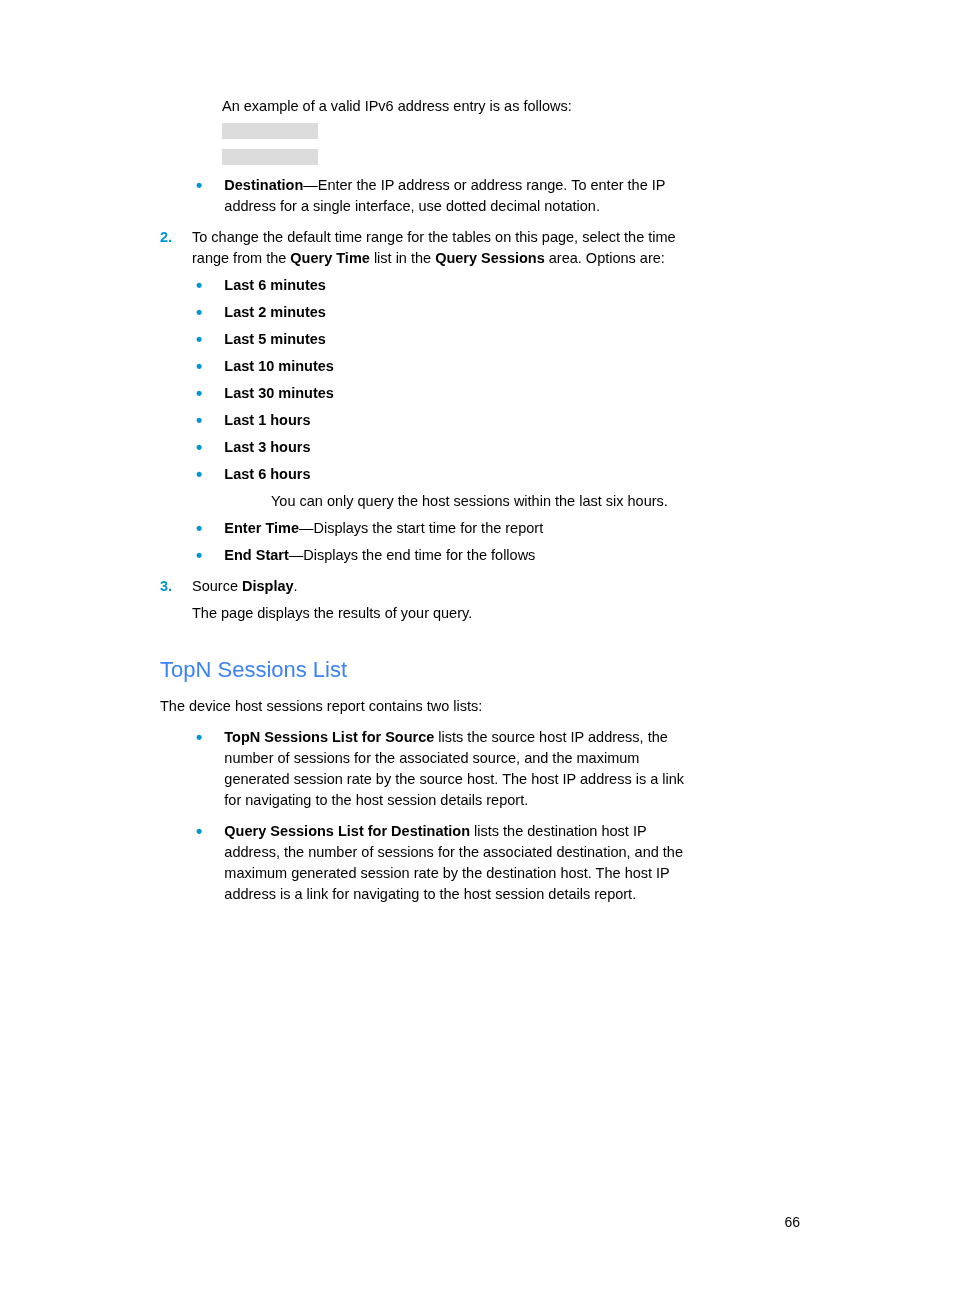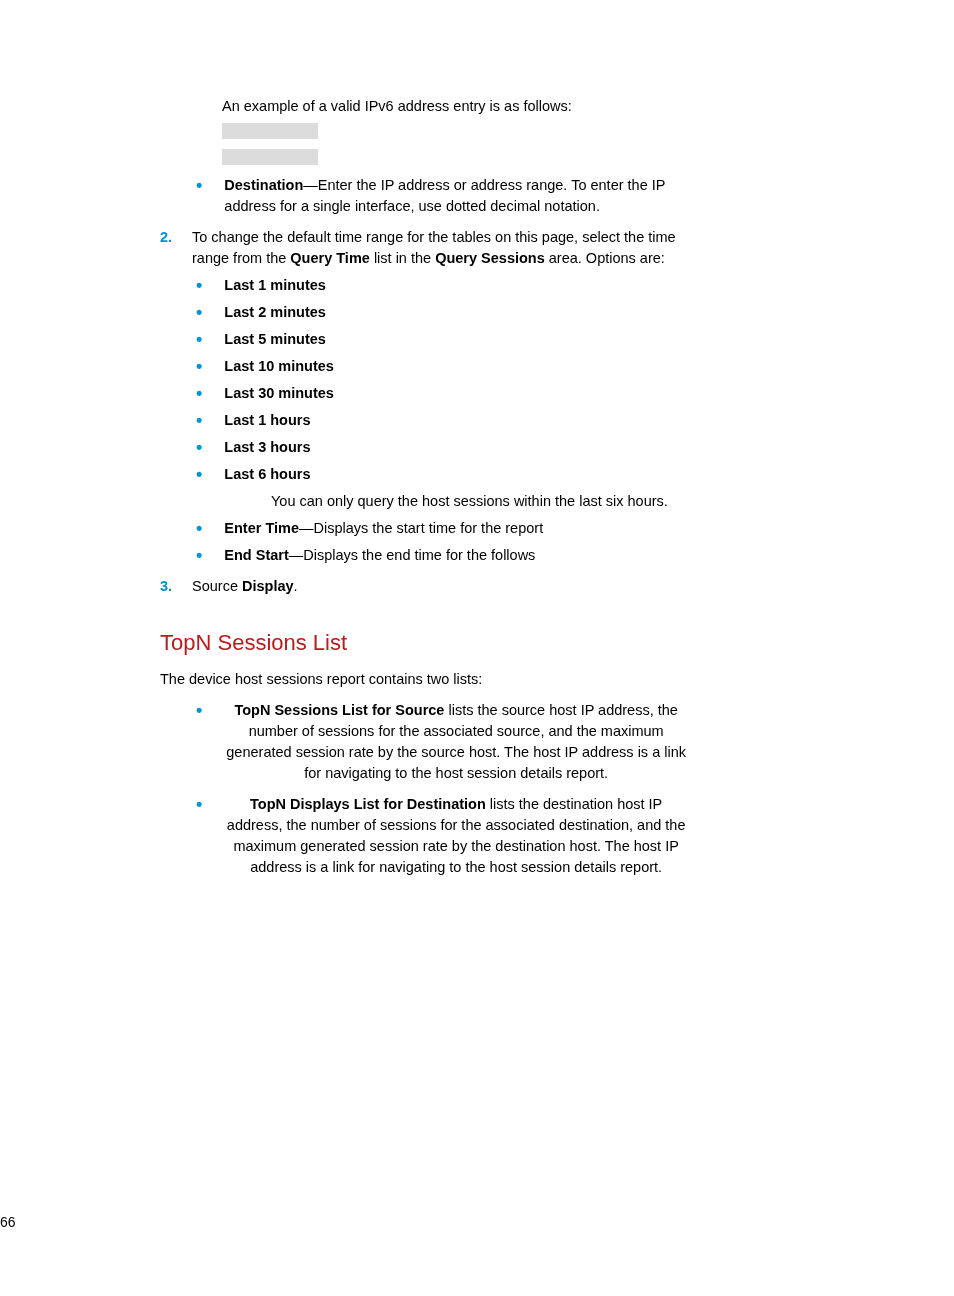--- a/index.html
+++ b/index.html
@@ -73,46 +73,46 @@
   }
   .sub-bullet .txt { flex: 1; }
   .note-indent {
     margin-left: 111px;
     margin-top: 4px;
     margin-bottom: 6px;
   }
   .bold { font-weight: bold; }
   h2.section-head {
     font-weight: normal;
-    color: #b91c1c;
+    color: #3b82f6;
     font-size: 22px;
     margin: 30px 0 10px 0;
   }
   .body-para {
     margin: 4px 0 10px 0;
   }
   .top-bullet {
     display: flex;
     margin: 8px 0 10px 36px;
   }
   .top-bullet .dot {
     color: #0096d6;
     font-size: 18px;
     line-height: 20px;
     margin-right: 22px;
     font-weight: bold;
     flex-shrink: 0;
   }
-  .top-bullet .txt { flex: 1; text-align: center; }
+  .top-bullet .txt { flex: 1; }
   .page-num {
     position: absolute;
     bottom: 64px;
     left: 0;
     width: 100%;
-    text-align: left;
+    text-align: right;
     font-size: 14px;
   }
   .result-line {
     margin-left: 32px;
     margin-top: 6px;
   }
 </style>
 </head>
 <body>
 
@@ -133,21 +133,21 @@
 
   <div class="ordered-item">
     <span class="num">2.</span>
     <span class="txt">
       <span>To change the default time range for the tables on this page, select the time range from the </span><span class="bold">Query Time</span><span> list in the </span><span class="bold">Query Sessions</span><span> area. Options are:</span>
     </span>
   </div>
 
   <div class="sub-bullet">
     <span class="dot">•</span>
-    <span class="txt bold">Last 1 minutes</span>
+    <span class="txt bold">Last 6 minutes</span>
   </div>
   <div class="sub-bullet">
     <span class="dot">•</span>
     <span class="txt bold">Last 2 minutes</span>
   </div>
   <div class="sub-bullet">
     <span class="dot">•</span>
     <span class="txt bold">Last 5 minutes</span>
   </div>
   <div class="sub-bullet">
@@ -186,32 +186,33 @@
     </span>
   </div>
 
   <div class="ordered-item">
     <span class="num">3.</span>
     <span class="txt">
       <span>Source </span><span class="bold">Display</span><span>.</span>
     </span>
   </div>
 
+  <p class="result-line">The page displays the results of your query.</p>
 
   <h2 class="section-head">TopN Sessions List</h2>
   <p class="body-para">The device host sessions report contains two lists:</p>
 
   <div class="top-bullet">
     <span class="dot">•</span>
     <span class="txt">
       <span class="bold">TopN Sessions List for Source</span><span> lists the source host IP address, the number of sessions for the associated source, and the maximum generated session rate by the source host. The host IP address is a link for navigating to the host session details report.</span>
     </span>
   </div>
 
   <div class="top-bullet">
     <span class="dot">•</span>
     <span class="txt">
-      <span class="bold">TopN Displays List for Destination</span><span> lists the destination host IP address, the number of sessions for the associated destination, and the maximum generated session rate by the destination host. The host IP address is a link for navigating to the host session details report.</span>
+      <span class="bold">Query Sessions List for Destination</span><span> lists the destination host IP address, the number of sessions for the associated destination, and the maximum generated session rate by the destination host. The host IP address is a link for navigating to the host session details report.</span>
     </span>
   </div>
 
   <div class="page-num">66</div>
 </div>
 
 </body></html>

